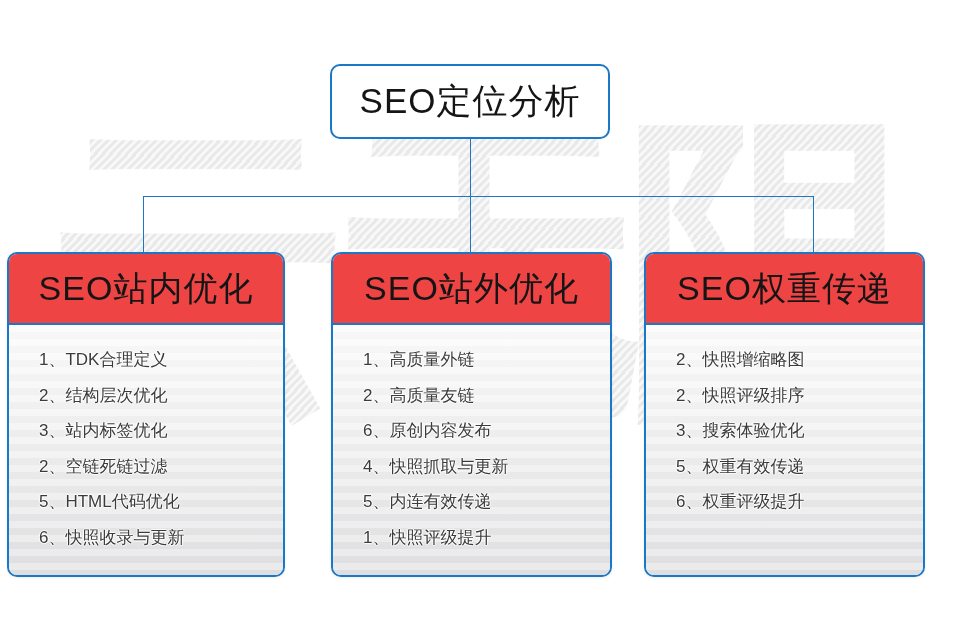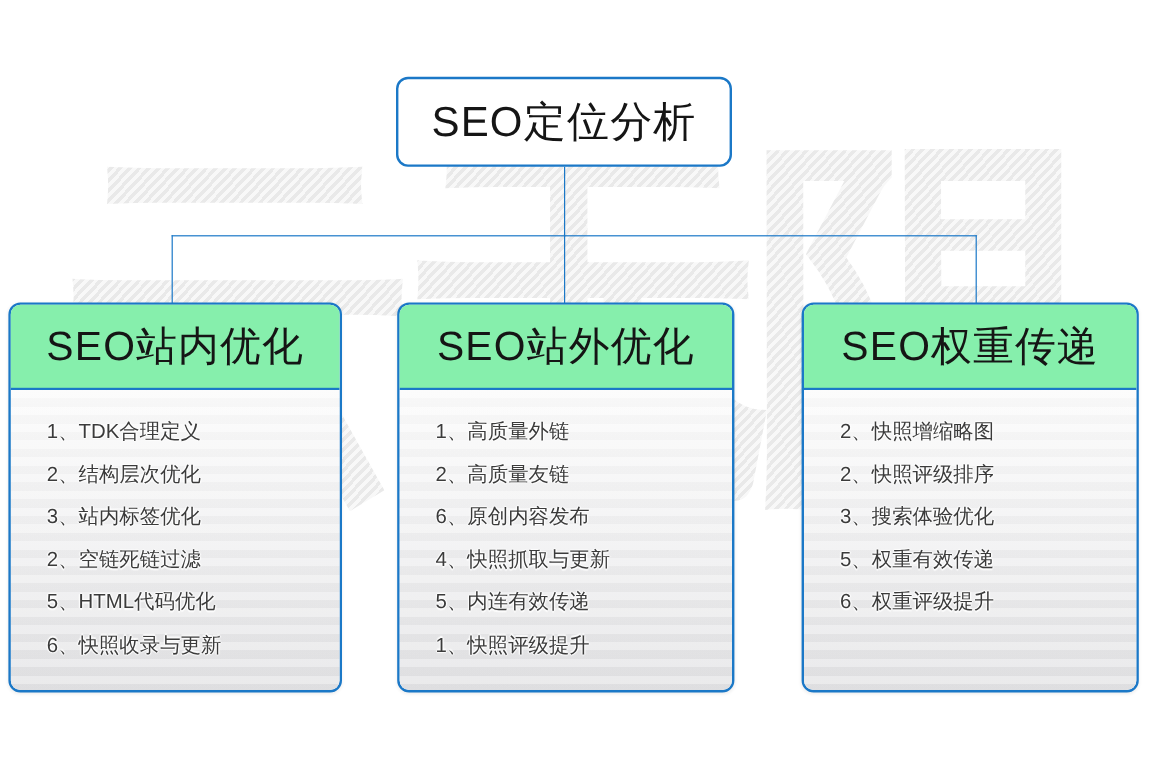--- a/index.html
+++ b/index.html
@@ -83,27 +83,27 @@
     top: 252px;
     height: 321px;
     background: #ffffff;
     border: 2px solid #1b78c7;
     border-radius: 10px;
     z-index: 2;
     box-shadow: 0 1px 3px rgba(0,0,0,0.08);
   }
   #column-onpage  { left: 7px;   width: 274px; }
   #column-offpage { left: 331px; width: 277px; }
-  #column-weight  { left: 668px; width: 277px; }
+  #column-weight  { left: 644px; width: 277px; }
 
   .col-header {
     height: 69px;
     border-bottom: 2px solid #1b78c7;
     border-radius: 8px 8px 0 0;
-    background: #86efac;
+    background: #ef4444;
     display: flex;
     align-items: center;
     justify-content: center;
   }
   .col-header .title {
     font-size: 34px;
     color: #151515;
     letter-spacing: 1px;
   }
 

